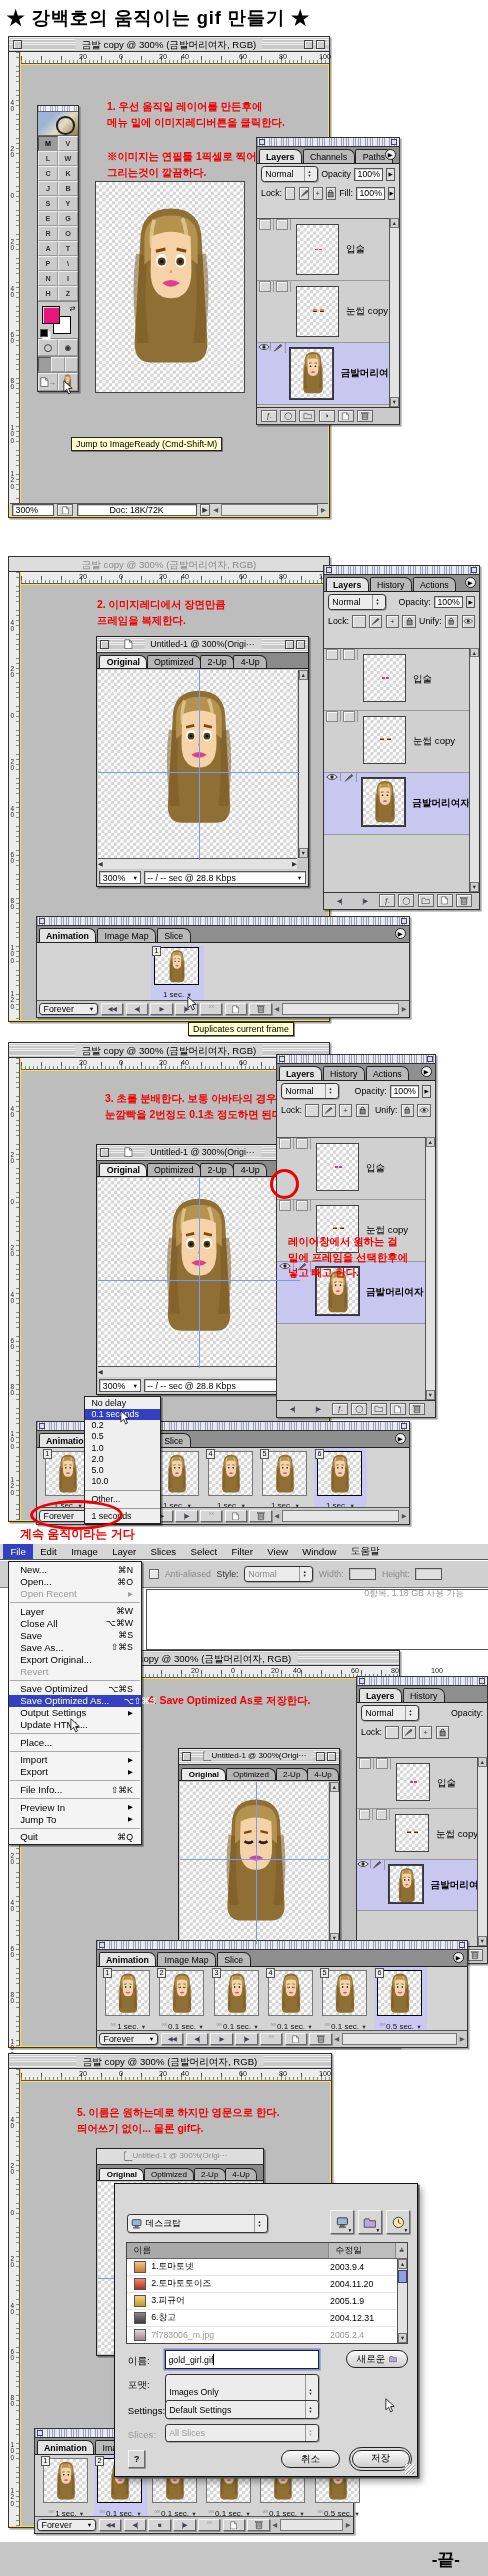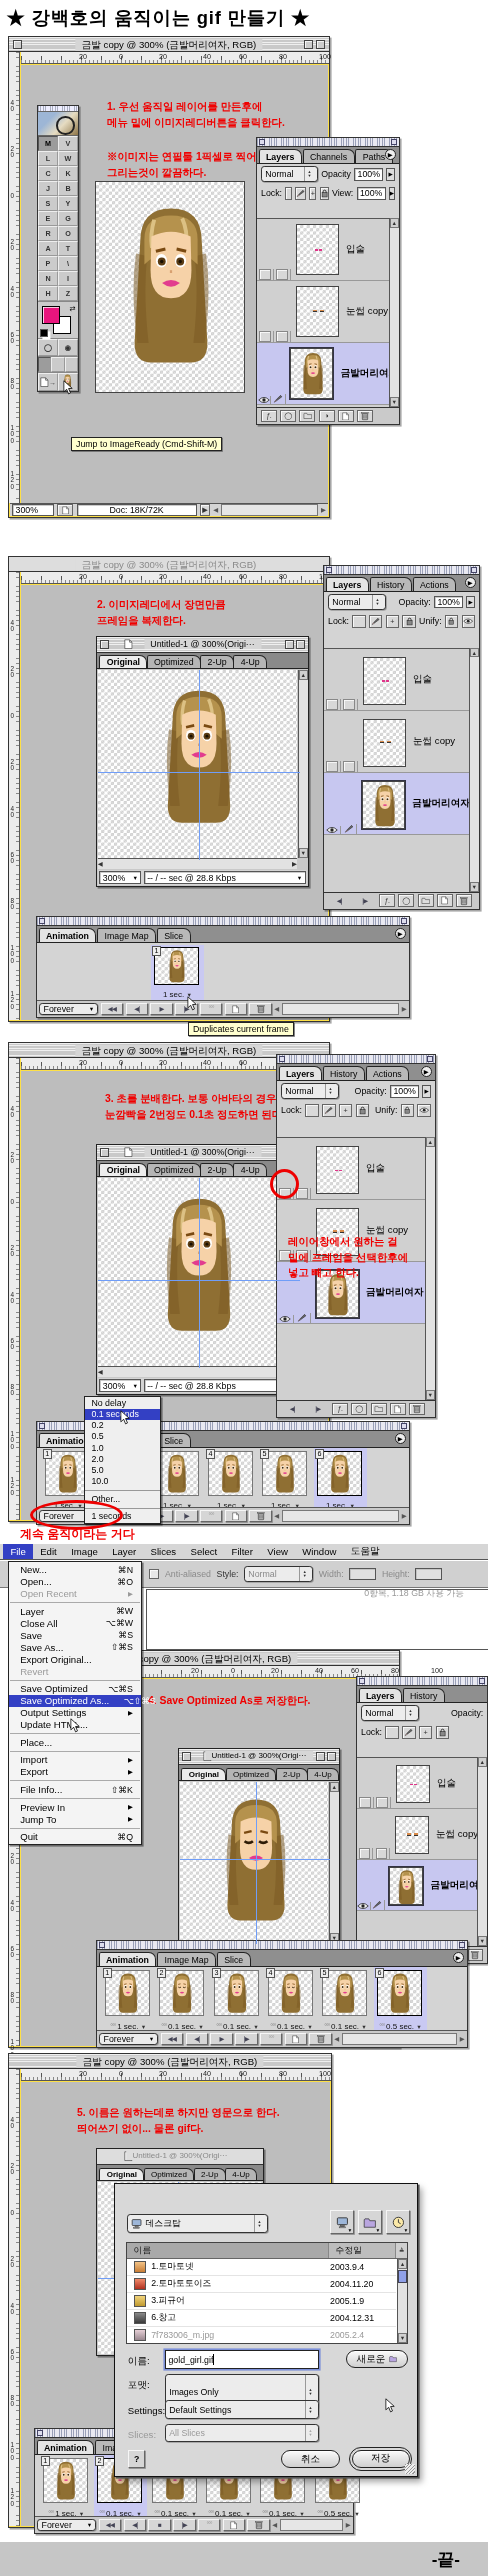--- a/index.html
+++ b/index.html
@@ -11,21 +11,21 @@
 .interior{position:absolute;background:#bdbdbd}
 .tbar{position:absolute;left:0;right:0;top:0;height:15px;border-bottom:0.8px solid #333;background:repeating-linear-gradient(180deg,#efefef 0 0.8px,#c9c9c9 0.8px 2.4px);overflow:hidden}
 .tbar .ttl{position:absolute;left:50%;transform:translateX(-50%);top:1.6px;background:#d6d6d6;padding:0 6.4px;font-size:9.6px;white-space:nowrap}
 .tbar.inact{background:#ddd}.tbar.inact .ttl{color:#8a8a8a;background:#ddd}
 .cbox{position:absolute;top:3.2px;width:8.8px;height:8.8px;background:#cdcdcd;border:0.8px solid #444;box-shadow:inset 0.8px 0.8px 0 #fff}
 .rulh{position:absolute;height:12px;border-bottom:0.8px solid #555;background:
  repeating-linear-gradient(90deg,#888 0 0.8px,rgba(0,0,0,0) 0.8px 4px) left bottom/100% 3.2px no-repeat,
  repeating-linear-gradient(90deg,#555 0 0.8px,rgba(0,0,0,0) 0.8px 20px) left bottom/100% 7.2px no-repeat,#ececec}
 .rnum{position:absolute;top:0;font-size:7.2px;color:#222}
 .rnum:nth-of-type(1){left:58px}.rnum:nth-of-type(2){left:98px}.rnum:nth-of-type(3){left:138px}
-.rnum:nth-of-type(4){left:182px}.rnum:nth-of-type(5){left:218px}.rnum:nth-of-type(6){left:258px}
+.rnum:nth-of-type(4){left:160px}.rnum:nth-of-type(5){left:218px}.rnum:nth-of-type(6){left:258px}
 .rnum:nth-of-type(7){left:298px}
 .rul4 .rnum{margin-left:112px}
 .rulv{position:absolute;width:11.2px;border-right:0.8px solid #555;background:
  repeating-linear-gradient(180deg,#888 0 0.8px,rgba(0,0,0,0) 0.8px 4.8px) right top/3.2px 100% no-repeat,#ececec}
 .vnum{position:absolute;left:1.6px;width:7.2px;font-size:6.4px;line-height:6.4px;color:#222;white-space:normal}
 .vnum:nth-of-type(1){top:48px}.vnum:nth-of-type(2){top:94px}.vnum:nth-of-type(3){top:141px}
 .vnum:nth-of-type(4){top:187px}.vnum:nth-of-type(5){top:234px}.vnum:nth-of-type(6){top:280px}
 .vnum:nth-of-type(7){top:326px}.vnum:nth-of-type(8){top:373px}.vnum:nth-of-type(9){top:419px}
 .checker{background-color:#fff;background-image:linear-gradient(45deg,#d2d2d2 25%,transparent 25%,transparent 75%,#d2d2d2 75%),linear-gradient(45deg,#d2d2d2 25%,transparent 25%,transparent 75%,#d2d2d2 75%);background-size:6.4px 6.4px;background-position:0 0,3.2px 3.2px}
 .red{position:absolute;color:#f00000;font-weight:bold;font-size:10.4px;line-height:1.5;white-space:nowrap}
@@ -37,21 +37,21 @@
 .ptabs{height:17px;background:#8f8f8f;display:flex;align-items:flex-end;padding:0 1.6px;border-bottom:0.8px solid #222;position:relative}
 .ptab{font-size:8.8px;padding:1.6px 6.4px 0.8px;background:#b9b9b9;border:0.8px solid #222;border-bottom:none;border-radius:2.4px 7.2px 0 0;margin-right:0.8px;white-space:nowrap}
 .ptab.act{background:#e4e4e4;font-weight:bold}
 .pcirc{position:absolute;right:3.2px;top:2.4px;width:11.2px;height:11.2px;border:0.8px solid #222;border-radius:50%;background:#eee;text-align:center;line-height:9.6px;font-size:6.4px}
 .prow{display:flex;align-items:center;gap:3.2px;padding:2.4px 4px;font-size:8.8px}
 .pop{height:16px;background:#ececec;border:0.8px solid #333;border-radius:3.2px;box-shadow:0.8px 0.8px 0 #999;display:inline-flex;align-items:center;padding:0 3.2px;font-size:8.8px;white-space:nowrap}
 .stp{margin-left:auto;width:9.6px;align-self:stretch;border-left:0.8px solid #999;display:flex;flex-direction:column;align-items:center;justify-content:center;font-size:4px;line-height:4px;color:#333}
 .valbox{background:#fff;border:0.8px solid #555;box-shadow:inset 0.8px 0.8px 0 #bbb;font-size:8.8px;padding:0 2.4px;display:inline-flex;align-items:center;height:12.8px}
 .arr{width:8.8px;height:12.8px;border:0.8px solid #555;background:#ddd;font-size:5.6px;display:inline-flex;align-items:center;justify-content:center}
 .mini{width:16px;height:12.8px;border:0.8px solid #666;background:#d9d9d9;box-shadow:inset 0.8px 0.8px 0 #fff;display:inline-flex;align-items:center;justify-content:center;font-size:7.2px;color:#333}
-.lrow{display:flex;align-items:flex-end;border-bottom:0.8px solid #999;height:62px;background:#d0d0d0}
+.lrow{display:flex;align-items:flex-start;border-bottom:0.8px solid #999;height:62px;background:#d0d0d0}
 .lrow.sel{background:#c7c7f0}
 .lcb{width:17px;border-right:0.8px solid #999;display:flex;align-items:center;justify-content:center}
 .lcb .box{width:11.2px;height:11.2px;border:0.8px solid #888;background:#d8d8d8;box-shadow:inset 0.8px 0.8px 0 #fff}
 .lthumb{width:43px;min-width:43px;margin:4.8px 1.6px 4.8px 4.8px;border:0.8px solid #444;position:relative;overflow:hidden}
 .lrow.sel .lthumb{outline:1.6px solid #334}
 .lname{font-size:9.6px;align-self:center;padding-left:5.6px;white-space:nowrap;overflow:hidden}
 .lrow.sel .lname{font-weight:bold}
 .pfoot{position:absolute;left:0;right:0;bottom:0;height:17px;border-top:0.8px solid #333;background:#cacaca;display:flex;align-items:center;gap:3.2px;padding:0 4px}
 .vsb{position:absolute;top:0;bottom:0;right:0;width:10.4px;background:#e2e2e2;border-left:0.8px solid #555}
 .vsb .a{position:absolute;left:0;right:0;height:9.6px;background:#d0d0d0;border:0.8px solid #777;font-size:5.6px;text-align:center;line-height:8px;color:#333}
@@ -349,21 +349,21 @@
           <svg class="ic" width="8.8" height="8.8" viewBox="0 0 11 11">
             <use href="#i-brush"></use>
           </svg>
         </span>
       <span class="mini" style="width:13.6px">+</span>
       <span class="mini" style="width:13.6px">
           <svg class="ic" width="7.2" height="8.8" viewBox="0 0 9 11">
             <use href="#i-lock"></use>
           </svg>
         </span>
-      <span style="margin-left:auto">View:</span>
+      <span style="margin-left:auto">Fill:</span>
       <span class="valbox" style="width:29px">100%</span>
         <span class="arr">▶</span>
     </div>
     <div class="abs" style="left:0;right:10.4px;top:80px;bottom:17px;border-top:0.8px solid #555;background:#d0d0d0;overflow:hidden">
       <div class="lrow">
         <span class="lcb">
             <span class="box"></span>
           </span>
         <span class="lcb">
             <span class="box"></span>

